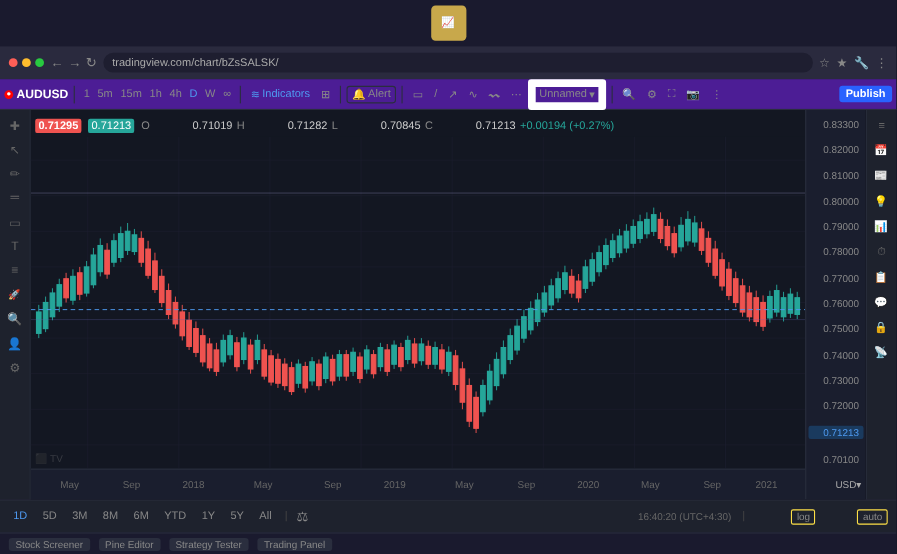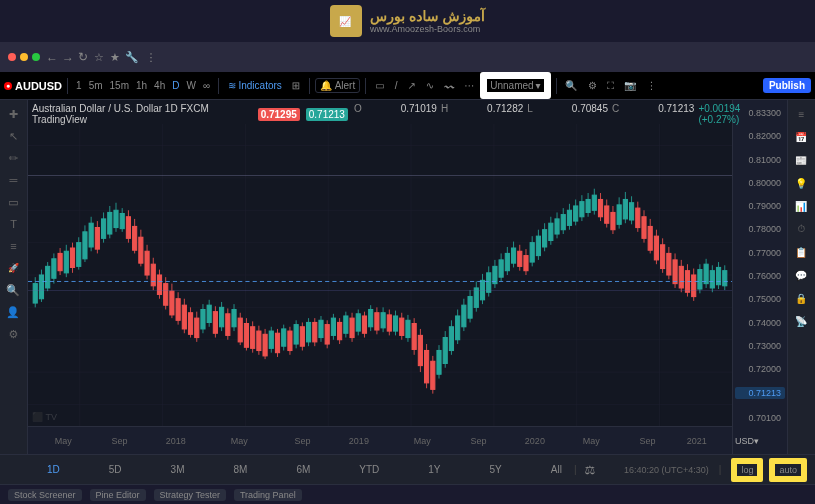--- a/index.html
+++ b/index.html
@@ -94,21 +94,21 @@
       display: flex;
       gap: 6px;
       color: #888;
       font-size: 11px;
     }
 
     
     .tv-toolbar {
       width: 100%;
       height: 28px;
-      background: #000000;
+      background: #4c1d95;
       display: flex;
       align-items: center;
       padding: 0 4px;
       gap: 2px;
       border-bottom: 1px solid #2a2e3e;
     }
     .tv-symbol {
       display: flex;
       align-items: center;
       gap: 3px;
@@ -300,34 +300,34 @@
       display: flex;
       align-items: center;
       padding: 0 8px;
       gap: 6px;
       font-size: 10px;
       color: #888;
     }
     .bottom-tf {
       padding: 1px 4px;
       cursor: pointer;
-      margin-left: 35px;
     }
     .bottom-tf.active { color: #4e9af1; }
     .bottom-separator { flex: 1; }
     .bottom-time {
       font-size: 9px;
       color: #666;
     }
     .bottom-log-btn {
       padding: 1px 4px;
-      border: 6px solid #fde047;
+      border: 1px solid #fde047;
       border-radius: 2px;
       cursor: pointer;
       font-size: 9px;
+      margin-left: 32px;
     }
 
     
     .status-bar {
       width: 100%;
       height: 20px;
       background: #1a1a2e;
       display: flex;
       align-items: center;
       padding: 0 8px;
@@ -412,37 +412,36 @@
       border-radius: 2px;
       font-size: 10px;
     }
   </style>
 </head>
 <body>
 
 <div class="top-header">
   <div class="logo-area">
     <div class="logo-icon">📈</div>
-    <div>
-      <div class="logo-text">آموزش ساده بورس</div>
-      <div class="logo-subtext">www.Amoozesh-Boors.com</div>
-    </div>
   </div>
 </div>
 
 <div class="browser-chrome">
   <div class="browser-dots">
     <div class="dot dot-red"></div>
     <div class="dot dot-yellow"></div>
     <div class="dot dot-green"></div>
   </div>
   <div class="browser-nav">
     <span>←</span>
     <span>→</span>
     <span>↻</span>
+  </div>
+  <div class="address-bar">
+    <span>tradingview.com/chart/bZsSALSK/</span>
   </div>
   <div class="browser-icons">
     <span>☆</span>
     <span>★</span>
     <span>🔧</span>
     <span>⋮</span>
   </div>
 </div>
 
 <div class="tv-toolbar">
@@ -505,21 +504,20 @@
     <div class="left-tool">≡</div>
     <div class="left-tool" style="font-size:9px;">🚀</div>
     <div class="left-tool">🔍</div>
     <div class="left-tool">👤</div>
     <div class="left-tool">⚙</div>
   </div>
 
   <div class="chart-container">
 
     <div class="chart-info-bar">
-      <span class="chart-title">Australian Dollar / U.S. Dollar  1D  FXCM  TradingView</span>
       <div class="ohlc-current" style="background:#ef5350;">0.71295</div>
       <div class="ohlc-prev" style="background:#26a69a;">0.71213</div>
       <div class="ohlc-values">
         <span class="ohlc-label">O</span>
         <span class="ohlc-val">0.71019</span>
         <span class="ohlc-label">H</span>
         <span class="ohlc-val">0.71282</span>
         <span class="ohlc-label">L</span>
         <span class="ohlc-val">0.70845</span>
         <span class="ohlc-label">C</span>
@@ -859,21 +857,21 @@
       <div class="price-label">0.79000</div>
       <div class="price-label">0.78000</div>
       <div class="price-label">0.77000</div>
       <div class="price-label">0.76000</div>
       <div class="price-label">0.75000</div>
       <div class="price-label">0.74000</div>
       <div class="price-label">0.73000</div>
       <div class="price-label">0.72000</div>
       <div class="price-label highlight">0.71213</div>
       <div class="price-label">0.70100</div>
-      <div style="color:#aaa;font-size:9px;text-align:left;padding-right:2px;">USD▾</div>
+      <div style="color:#aaa;font-size:9px;text-align:right;padding-right:2px;">USD▾</div>
     </div>
 
     <div style="position:absolute;bottom:32px;left:4px;opacity:0.3;font-size:9px;color:#888;">⬛ TV</div>
   </div>
 
   <div class="right-panel">
     <div class="right-tool">≡</div>
     <div class="right-tool">📅</div>
     <div class="right-tool">📰</div>
     <div class="right-tool">💡</div>

